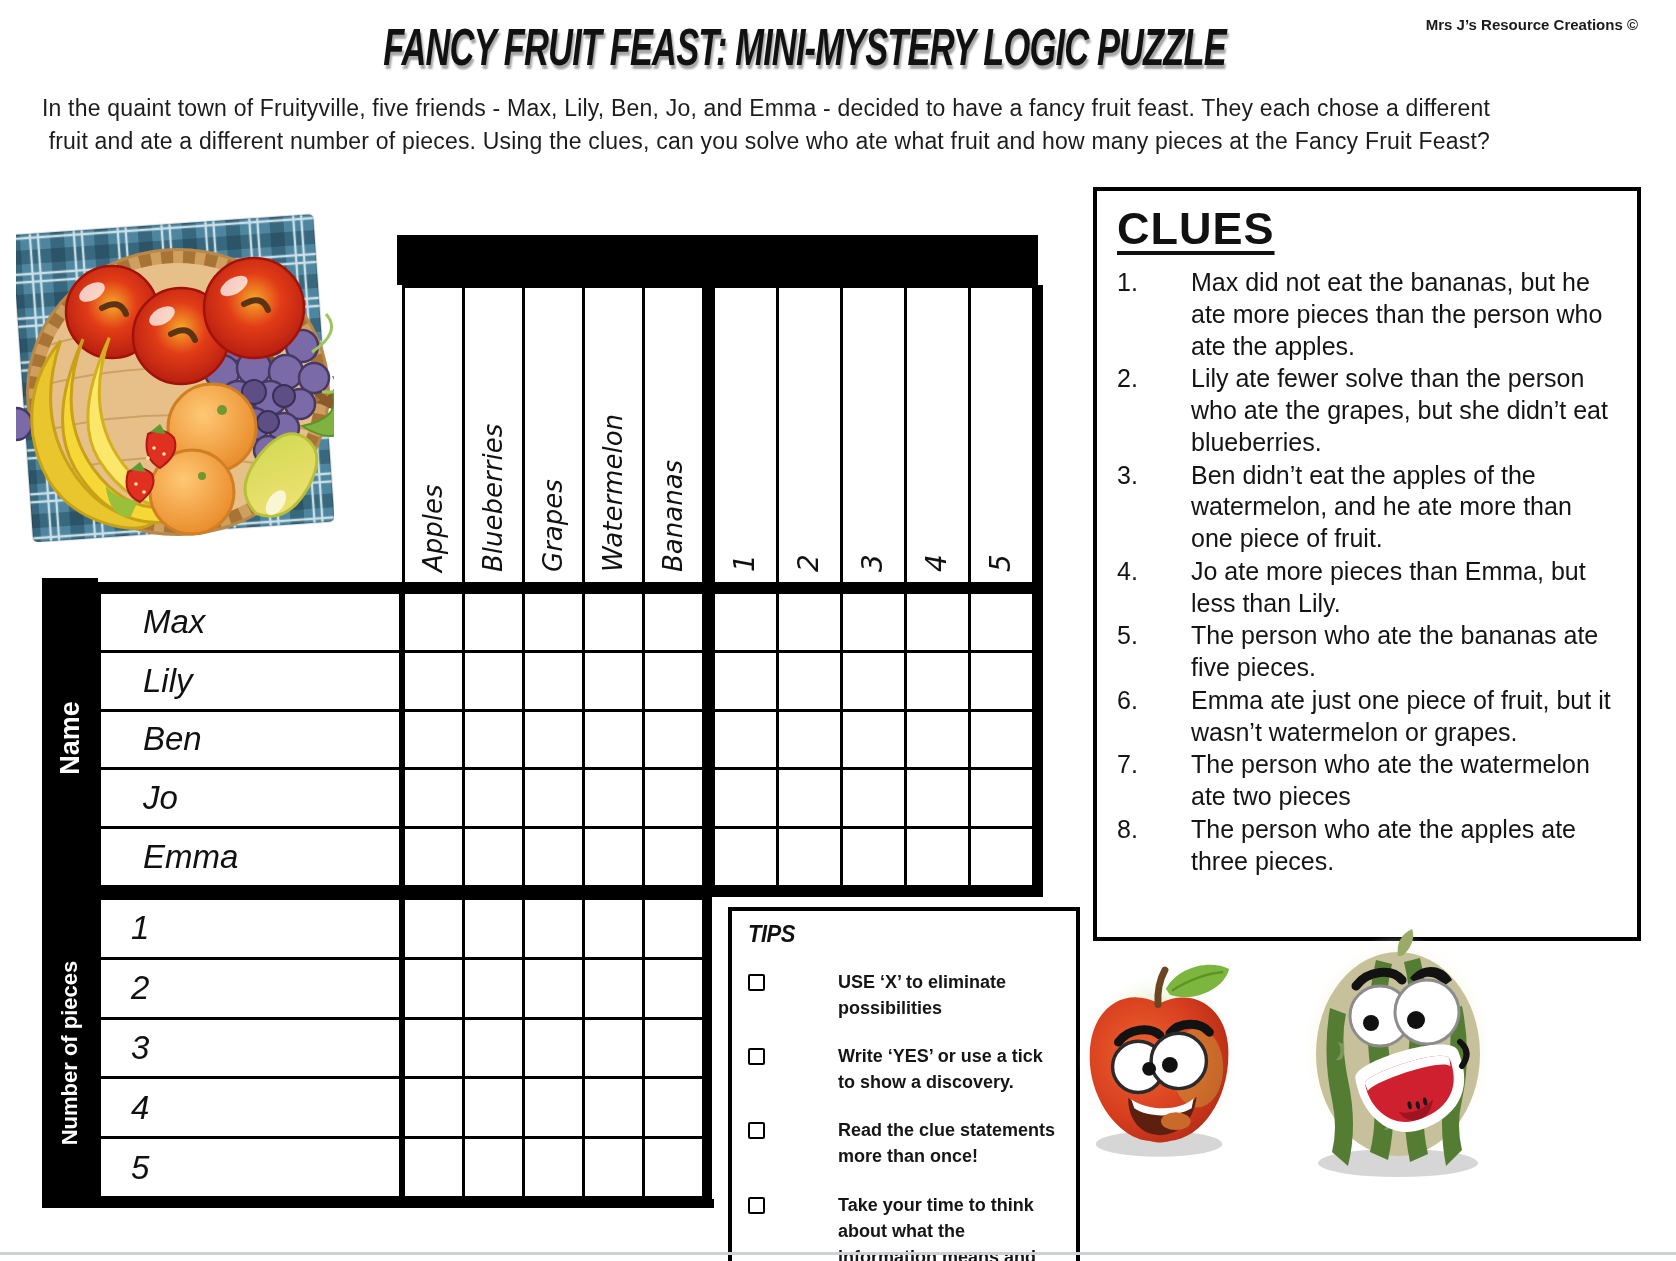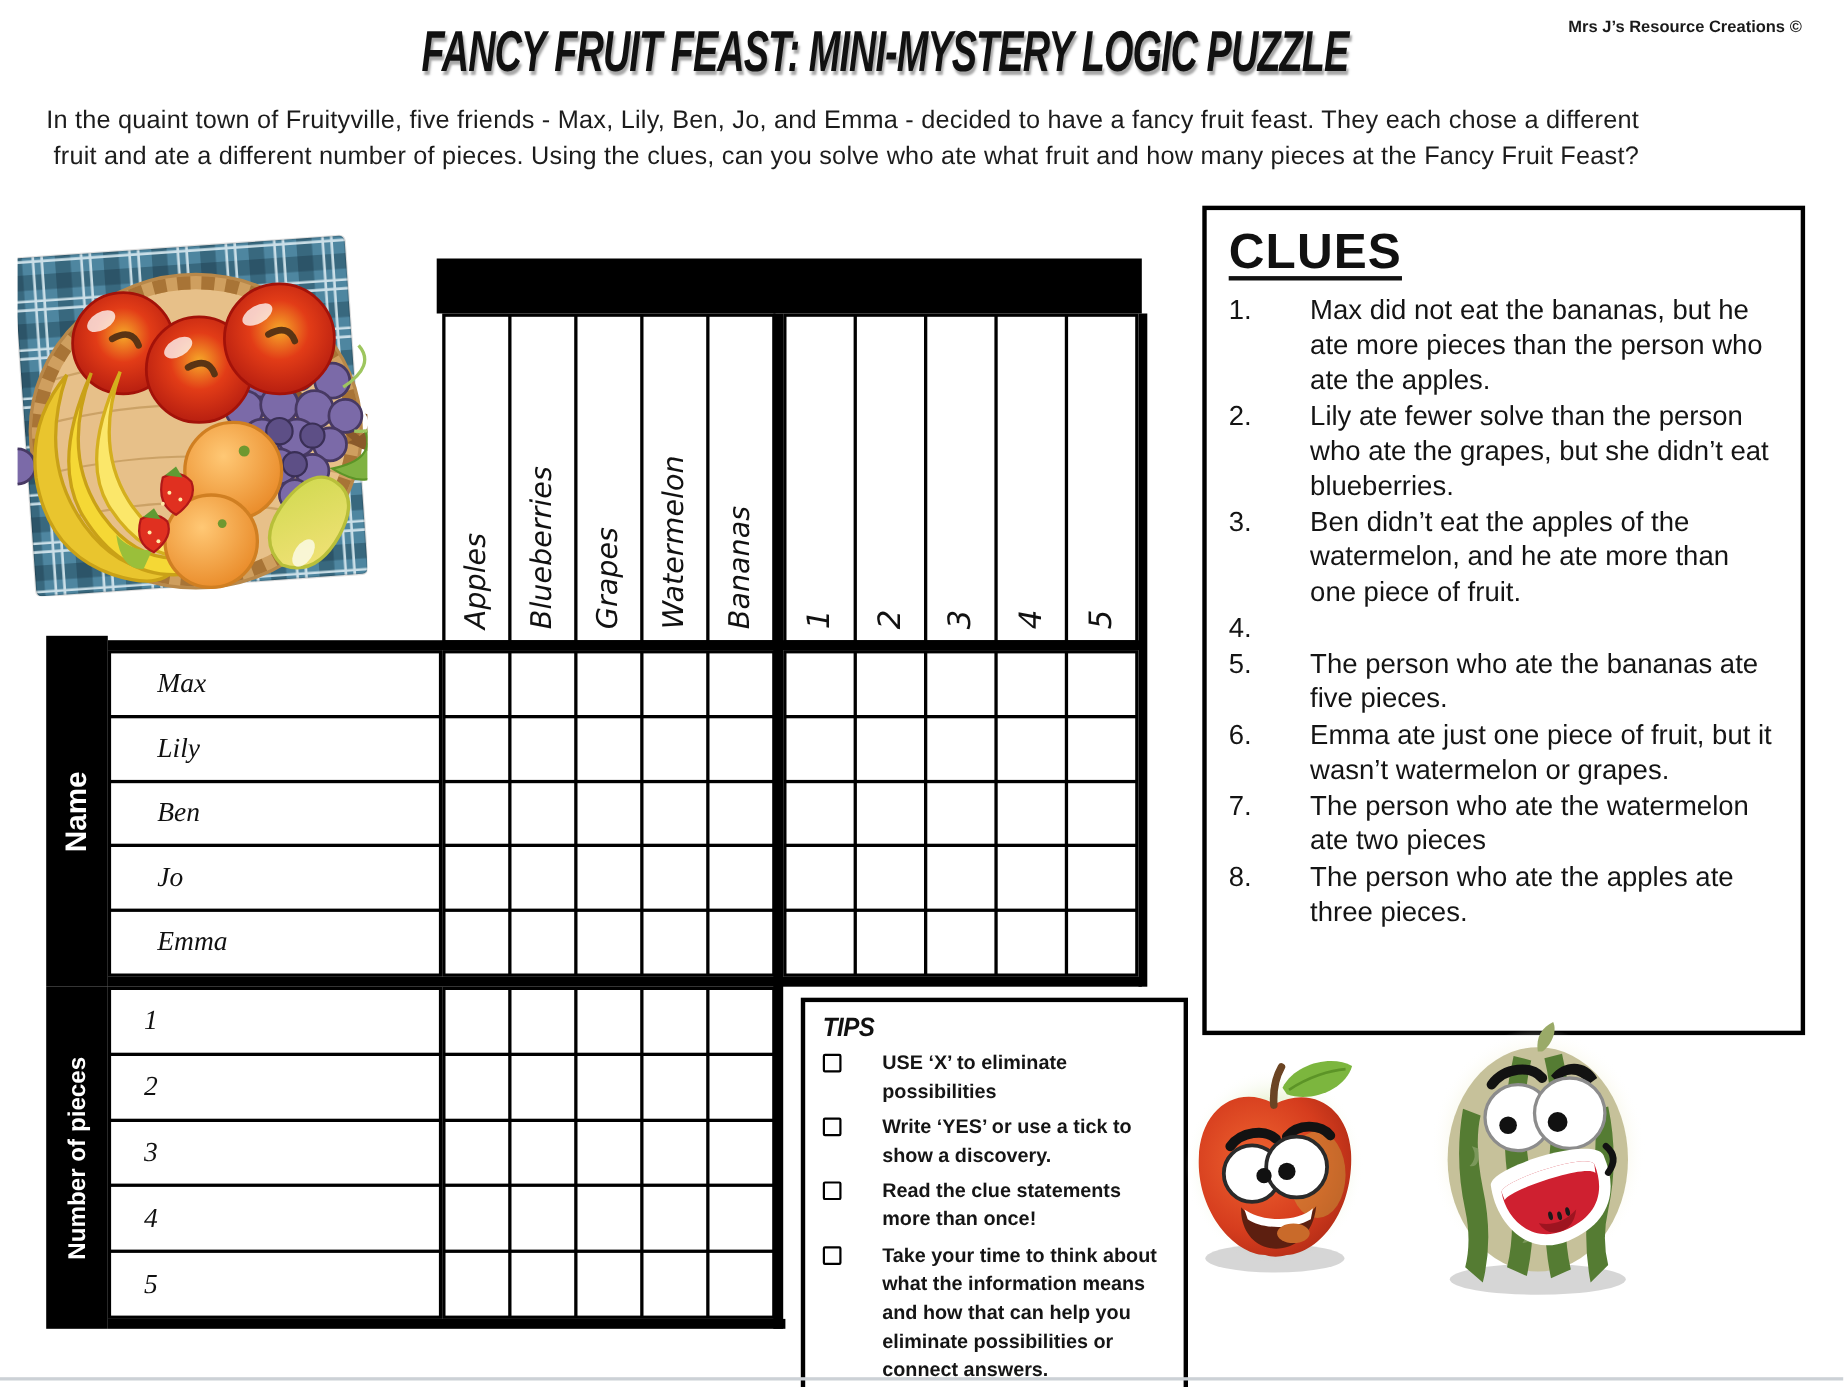--- a/index.html
+++ b/index.html
@@ -20,30 +20,30 @@
   .band-label{position:absolute;top:50%;color:#fff;font-weight:bold;transform:translateY(-50%);text-align:right;margin-top:44px;}
   .vband-label{position:absolute;top:50%;left:50%;transform:translate(-50%,-50%) rotate(-90deg);
         color:#fff;font-weight:bold;white-space:nowrap;}
   .cellgrid{position:absolute;display:grid;background:#000;padding:3px;gap:3px;}
   .cellgrid .cell,.cellgrid .hcell,.cellgrid .rlabel{background:#fff;position:relative;}
   .vlabel{position:absolute;bottom:10px;left:50%;margin-left:.55em;transform-origin:0 100%;
         transform:rotate(-90deg);white-space:nowrap;
         font-family:"DejaVu Sans",sans-serif;font-style:italic;font-size:26px;font-weight:500;}
   .vnum{font-size:28px;}
   .rlabel{display:flex;align-items:center;padding-left:42px;
-        font-family:Liberation Serif, serif;font-style:italic;font-size:25px;}
+        font-family:Liberation Sans, sans-serif;font-style:italic;font-size:33px;}
   .rlabel.num{padding-left:30px;}
   .thick{position:absolute;background:#000;}
 
   
   .tips{position:absolute;left:728px;top:907px;width:352px;height:410px;border:4px solid #000;
         box-sizing:border-box;padding:10px 16px;background:#fff;}
   .tips-title{font-size:22px;font-weight:900;font-style:italic;transform:scaleY(1.1);
         transform-origin:left;display:inline-block;letter-spacing:-.5px;}
-  .tip-item{display:grid;grid-template-columns:22px 1fr;column-gap:32px;margin-top:6px;
+  .tip-item{display:grid;grid-template-columns:22px 1fr;column-gap:68px;margin-top:22px;
         font-size:18px;font-weight:bold;line-height:1.45;color:#151515;}
   .chk{width:13px;height:13px;border:2.5px solid #000;border-radius:2px;margin-top:5px;}
 
   
   .clues{position:absolute;left:1093px;top:187px;width:548px;height:754px;border:4px solid #000;
         box-sizing:border-box;padding:12px 20px;background:#fff;}
   .clues-title{font-size:45px;font-weight:800;letter-spacing:1px;text-decoration:underline;
         text-decoration-thickness:4px;text-underline-offset:7px;}
   .clue{display:grid;grid-template-columns:52px 1fr;column-gap:22px;font-size:25px;
         line-height:1.27;margin-top:1px;color:#141414;}
@@ -370,20 +370,21 @@
       <div class="clue">
           <span class="n">2.</span>
           <span>Lily ate fewer solve than the person who ate the grapes, but she didn’t eat blueberries.</span>
         </div>
       <div class="clue">
           <span class="n">3.</span>
           <span>Ben didn’t eat the apples of the watermelon, and he ate more than one piece of fruit.</span>
         </div>
       <div class="clue">
           <span class="n">4.</span>
+          <span>Jo ate more pieces than Emma, but less than Lily.</span>
         </div>
       <div class="clue">
           <span class="n">5.</span>
           <span>The person who ate the bananas ate five pieces.</span>
         </div>
       <div class="clue">
           <span class="n">6.</span>
           <span>Emma ate just one piece of fruit, but it wasn’t watermelon or grapes.</span>
         </div>
       <div class="clue">

